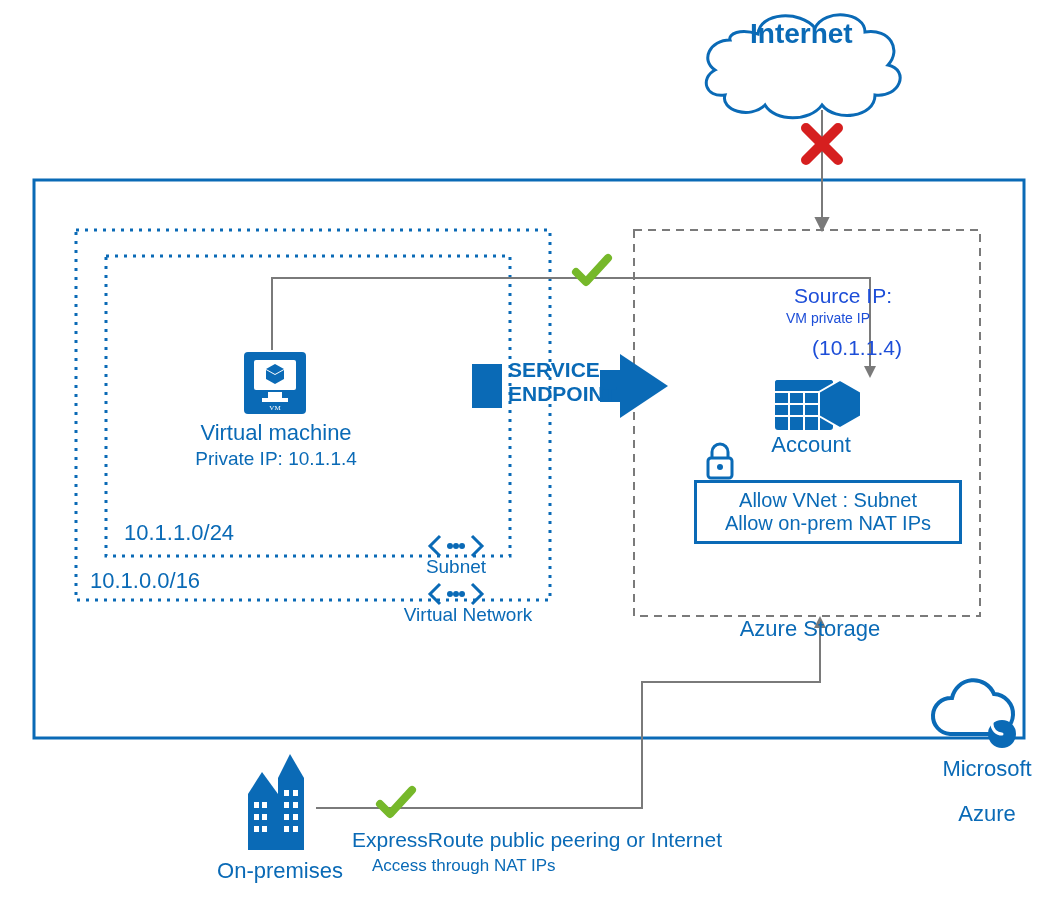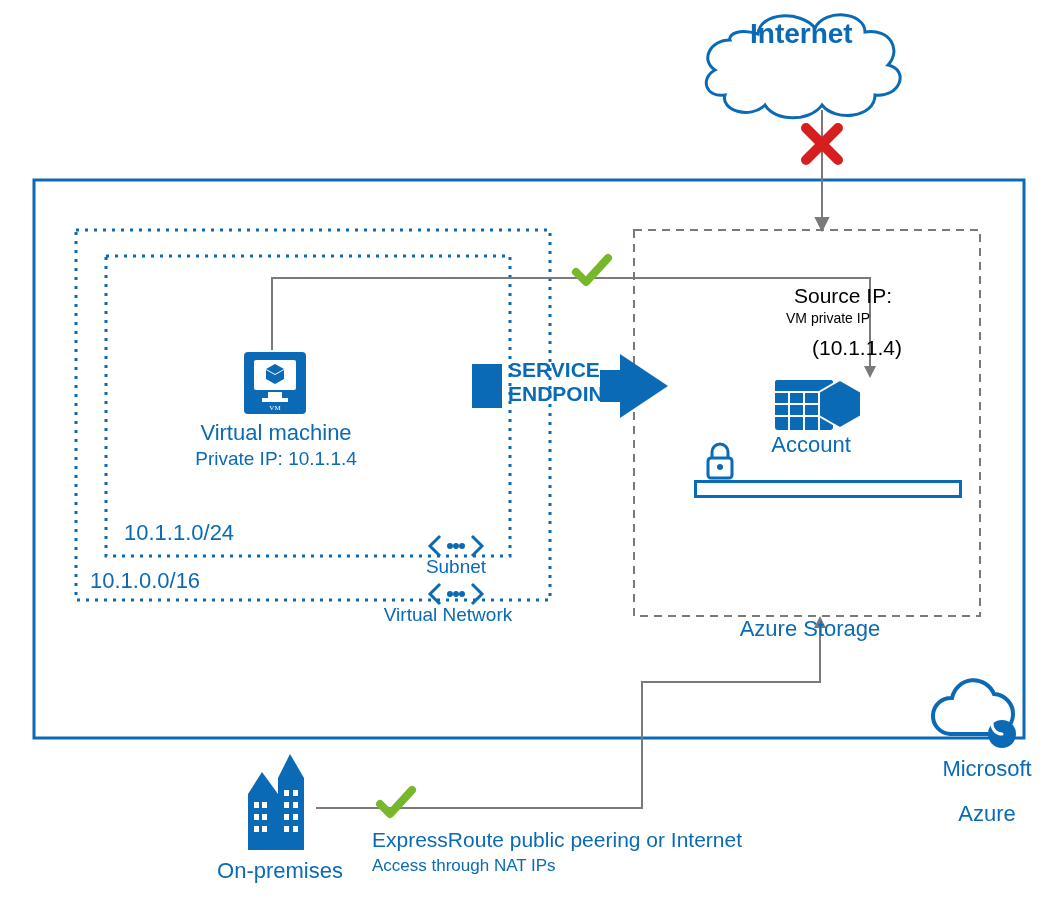--- a/index.html
+++ b/index.html
@@ -1,21 +1,21 @@
 <!DOCTYPE html>
 <html><head>
 <meta charset="utf-8">
 <style>
   html,body{margin:0;padding:0;}
   body{width:1058px;height:922px;background:#fff;font-family:"Segoe UI",Arial,sans-serif;position:relative;overflow:hidden;}
   svg{position:absolute;top:0;left:0;}
   .label{position:absolute;color:#0a6ab6;font-size:22px;}
   .small{font-size:19px;}
   .big{font-size:28px;}
-  .gray{color:#000000;}
+  .gray{color:#1d4ed8;}
   .center{text-align:center;}
   .bold{font-weight:600;}
   .rulebox{position:absolute;border:3px solid #0a6ab6;color:#0a6ab6;font-size:20px;text-align:center;background:#fff;padding:6px 10px;}
 </style>
 </head>
 <body>
 
 <svg width="1058" height="922">
 
   <rect x="34" y="180" width="990" height="558" fill="none" stroke="#0a6ab6" stroke-width="3"></rect>
@@ -162,35 +162,37 @@
 
 <div class="label big bold" style="left:750px;top:18px;">Internet</div>
 
 <div class="label center" style="left:166px;top:420px;width:220px;">Virtual machine</div>
 <div class="label small center" style="left:166px;top:448px;width:220px;">Private IP: 10.1.1.4</div>
 
 <div class="label" style="left:124px;top:520px;">10.1.1.0/24</div>
 <div class="label" style="left:90px;top:568px;">10.1.0.0/16</div>
 
 <div class="label small center" style="left:410px;top:556px;width:92px;">Subnet</div>
-<div class="label small center" style="left:368px;top:604px;width:160px;text-align:center;">Virtual Network</div>
+<div class="label small center" style="left:388px;top:604px;width:160px;text-align:center;">Virtual Network</div>
 
 <div class="label bold" style="left:508px;top:358px;font-size:21px;">SERVICE</div>
 <div class="label bold" style="left:508px;top:382px;font-size:21px;">ENDPOINT</div>
 
 <div class="label gray" style="left:794px;top:284px;font-size:21px;">Source IP:</div>
 <div class="label gray" style="left:786px;top:310px;font-size:14px;">VM private IP</div>
 <div class="label gray" style="left:812px;top:336px;font-size:21px;text-align:right;">(10.1.1.4)</div>
 
 <div class="label center" style="left:746px;top:432px;width:130px;">Account</div>
 
 <div class="rulebox" style="left:694px;top:480px;width:242px;">
+  <div>Allow VNet : Subnet</div>
+  <div>Allow on-prem NAT IPs</div>
 </div>
 
 <div class="label center" style="left:700px;top:616px;width:220px;">Azure Storage</div>
 
 <div class="label center" style="left:210px;top:858px;width:140px;">On-premises</div>
 
-<div class="label" style="left:372px;top:828px;font-size:21px;">ExpressRoute public peering or Internet</div>
+<div class="label" style="left:352px;top:828px;font-size:21px;">ExpressRoute public peering or Internet</div>
 <div class="label" style="left:372px;top:856px;font-size:17px;text-align:right;">Access through NAT IPs</div>
 
 <div class="label center" style="left:932px;top:756px;width:110px;">Microsoft</div>
 <div class="label center" style="left:932px;top:801px;width:110px;">Azure</div>
 
 </body></html>

